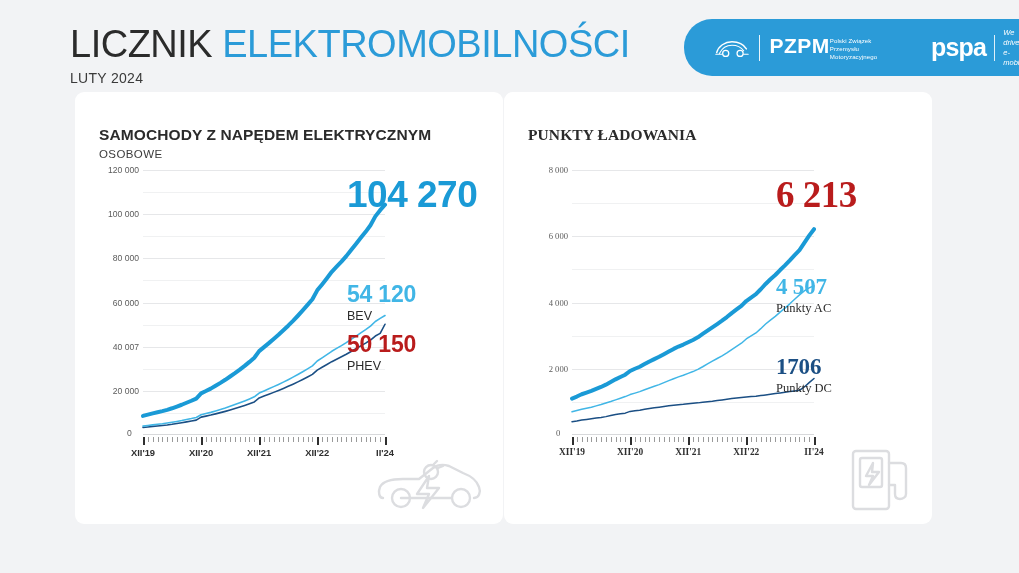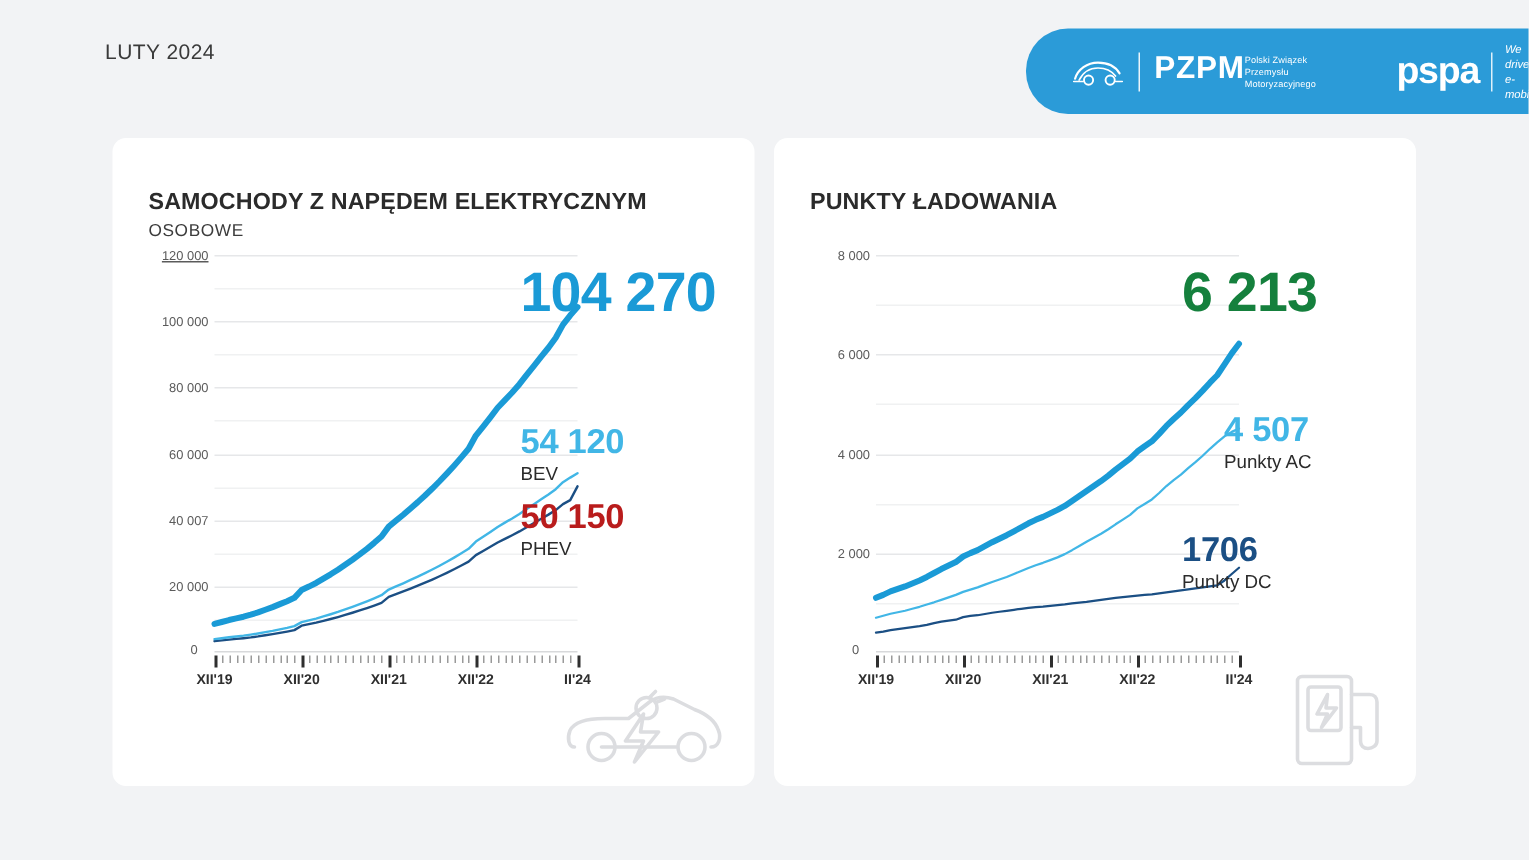--- a/index.html
+++ b/index.html
@@ -37,21 +37,21 @@
   .pspa-divider { width: 1.5px; height: 26px; background: #fff; margin: 0 8px; opacity: .85; }
   .pspa-tag { color: #fff; font-size: 7.5px; line-height: 10px; font-style: italic; }
 
   
   .card {
     position: absolute; top: 92px;
     width: 428px; height: 432px;
     background: #ffffff; border-radius: 9px;
   }
   #card-cars { left: 75px; }
-  #card-points { left: 516px; }
+  #card-points { left: 504px; font-family: Liberation Serif, serif; }
 
   .card-title { position: absolute; left: 24px; top: 34px;
     font-size: 15.5px; font-weight: 700; color: #2b2b2b; letter-spacing: 0.1px; white-space: nowrap; }
   .card-subtitle { position: absolute; left: 24px; top: 56px;
     font-size: 11.5px; color: #3c3c3c; letter-spacing: 0.4px; }
 
   
   .chart { position: absolute; left: 12px; top: 78px; width: 300px; height: 290px; }
   .ylabels { position: absolute; left: 0; top: 0; width: 52px; height: 265px; }
   .ylabel { position: absolute; right: 0; transform: translateY(-50%);
@@ -80,20 +80,24 @@
 
   
   .deco-icon { position: absolute; }
 </style>
 </head>
 <body>
 
 <div class="page">
 
   <div class="header">
+    <div class="title-line">
+      <span class="title-main">LICZNIK</span>
+      <span class="title-accent">ELEKTROMOBILNOŚCI</span>
+    </div>
     <div class="subtitle">LUTY 2024</div>
   </div>
 
   <div class="logo-banner">
     <div class="pzpm-block">
       <span class="pzpm-mark">
         <svg viewBox="0 0 40 28" width="36" height="26">
           <path d="M3 19 C5 12, 12 7, 20 7 C27 7, 33 10, 36 15" fill="none" stroke="#ffffff" stroke-width="1.6" stroke-linecap="round"></path>
           <path d="M6 20 C9 14, 14 11, 20 11 C25 11, 30 13, 33 17" fill="none" stroke="#ffffff" stroke-width="1.2" stroke-linecap="round"></path>
           <circle cx="13" cy="20" r="3.4" fill="none" stroke="#ffffff" stroke-width="1.4"></circle>
@@ -121,21 +125,21 @@
     <div class="card-title">SAMOCHODY Z NAPĘDEM ELEKTRYCZNYM</div>
     <div class="card-subtitle">OSOBOWE</div>
 
     <div class="chart" id="chart-cars">
       <div class="ylabels">
           <div class="ylabel" style="top: 220.833px; text-align: center;">20 000</div>
           <div class="ylabel" style="top: 176.667px;">40 007</div>
           <div class="ylabel" style="top: 132.5px;">60 000</div>
           <div class="ylabel" style="top: 88.3333px;">80 000</div>
           <div class="ylabel" style="top: 44.1667px;">100 000</div>
-          <div class="ylabel" style="top: 0px; text-decoration: underline;">120 000</div>
+          <div class="ylabel" style="top: 0px;">120 000</div>
         </div>
       <div class="plot">
           <div class="gridline" style="top: 0px;"></div>
           <div class="gridline" style="top: 44.1667px;"></div>
           <div class="gridline" style="top: 88.3333px;"></div>
           <div class="gridline" style="top: 132.5px;"></div>
           <div class="gridline" style="top: 176.667px;"></div>
           <div class="gridline" style="top: 220.833px;"></div>
           <div class="gridline minor" style="top: 22.0833px;"></div>
           <div class="gridline minor" style="top: 66.25px;"></div>
@@ -321,23 +325,23 @@
       <div class="zero-label">0</div>
       <div class="xlabels">
           <div class="xlabel" style="left: 36px;">XII'19</div>
           <div class="xlabel" style="left: 94.08px;">XII'20</div>
           <div class="xlabel" style="left: 152.16px;">XII'21</div>
           <div class="xlabel" style="left: 210.24px;">XII'22</div>
           <div class="xlabel" style="left: 278px;">II'24</div>
         </div>
     </div>
 
-    <div class="stat-total" style="left:272px; top:84px; color:#15803d;">6 213</div>
-
-    <div class="stat-group" style="left:272px; top:182px;margin-left:28px;">
+    <div class="stat-total" style="left:272px; top:84px; color:#b91c1c;">6 213</div>
+
+    <div class="stat-group" style="left:272px; top:182px;">
       <div class="stat-value" style="color:#41b6e6;">4 507</div>
       <div class="stat-label">Punkty AC</div>
     </div>
     <div class="stat-group" style="left:272px; top:262px;">
       <div class="stat-value" style="color:#1b4f84;">1706</div>
       <div class="stat-label">Punkty DC</div>
     </div>
 
     <span class="deco-icon" style="left:345px; top:355px;">
       <svg width="64" height="66" viewBox="0 0 64 66">

